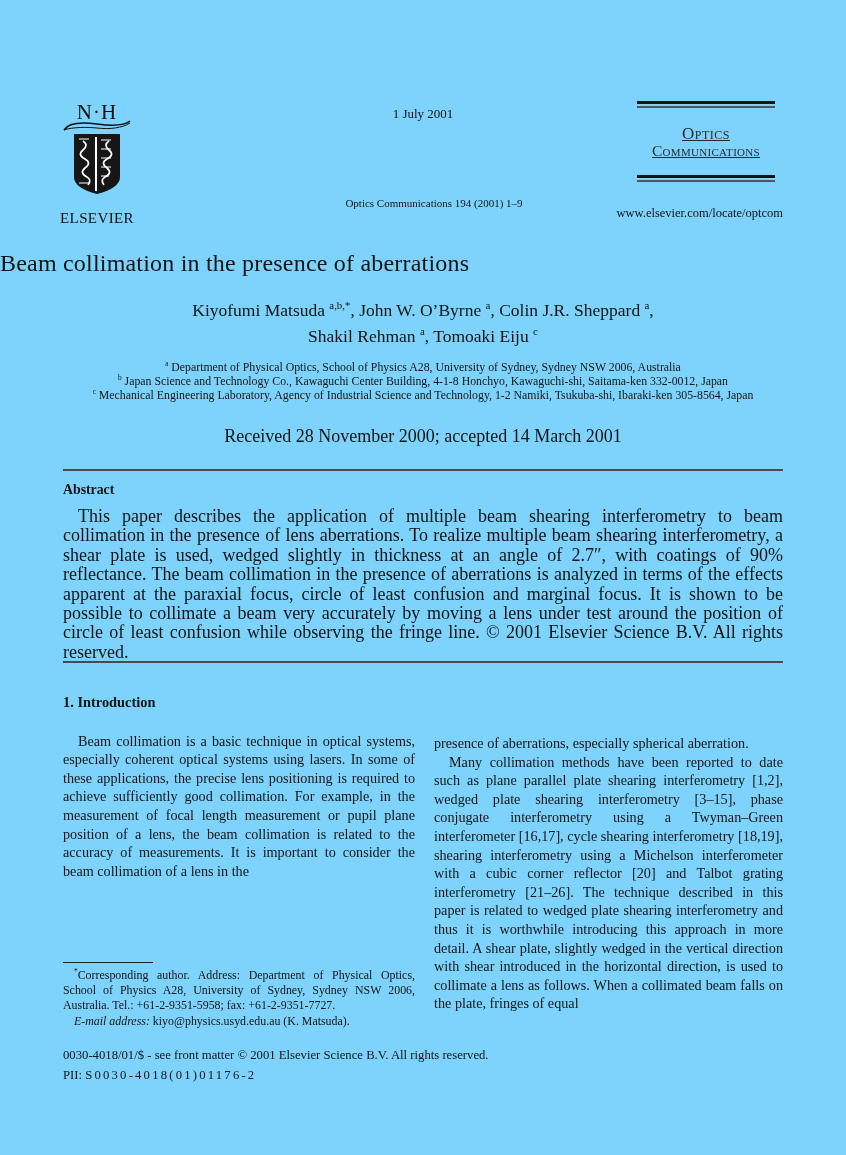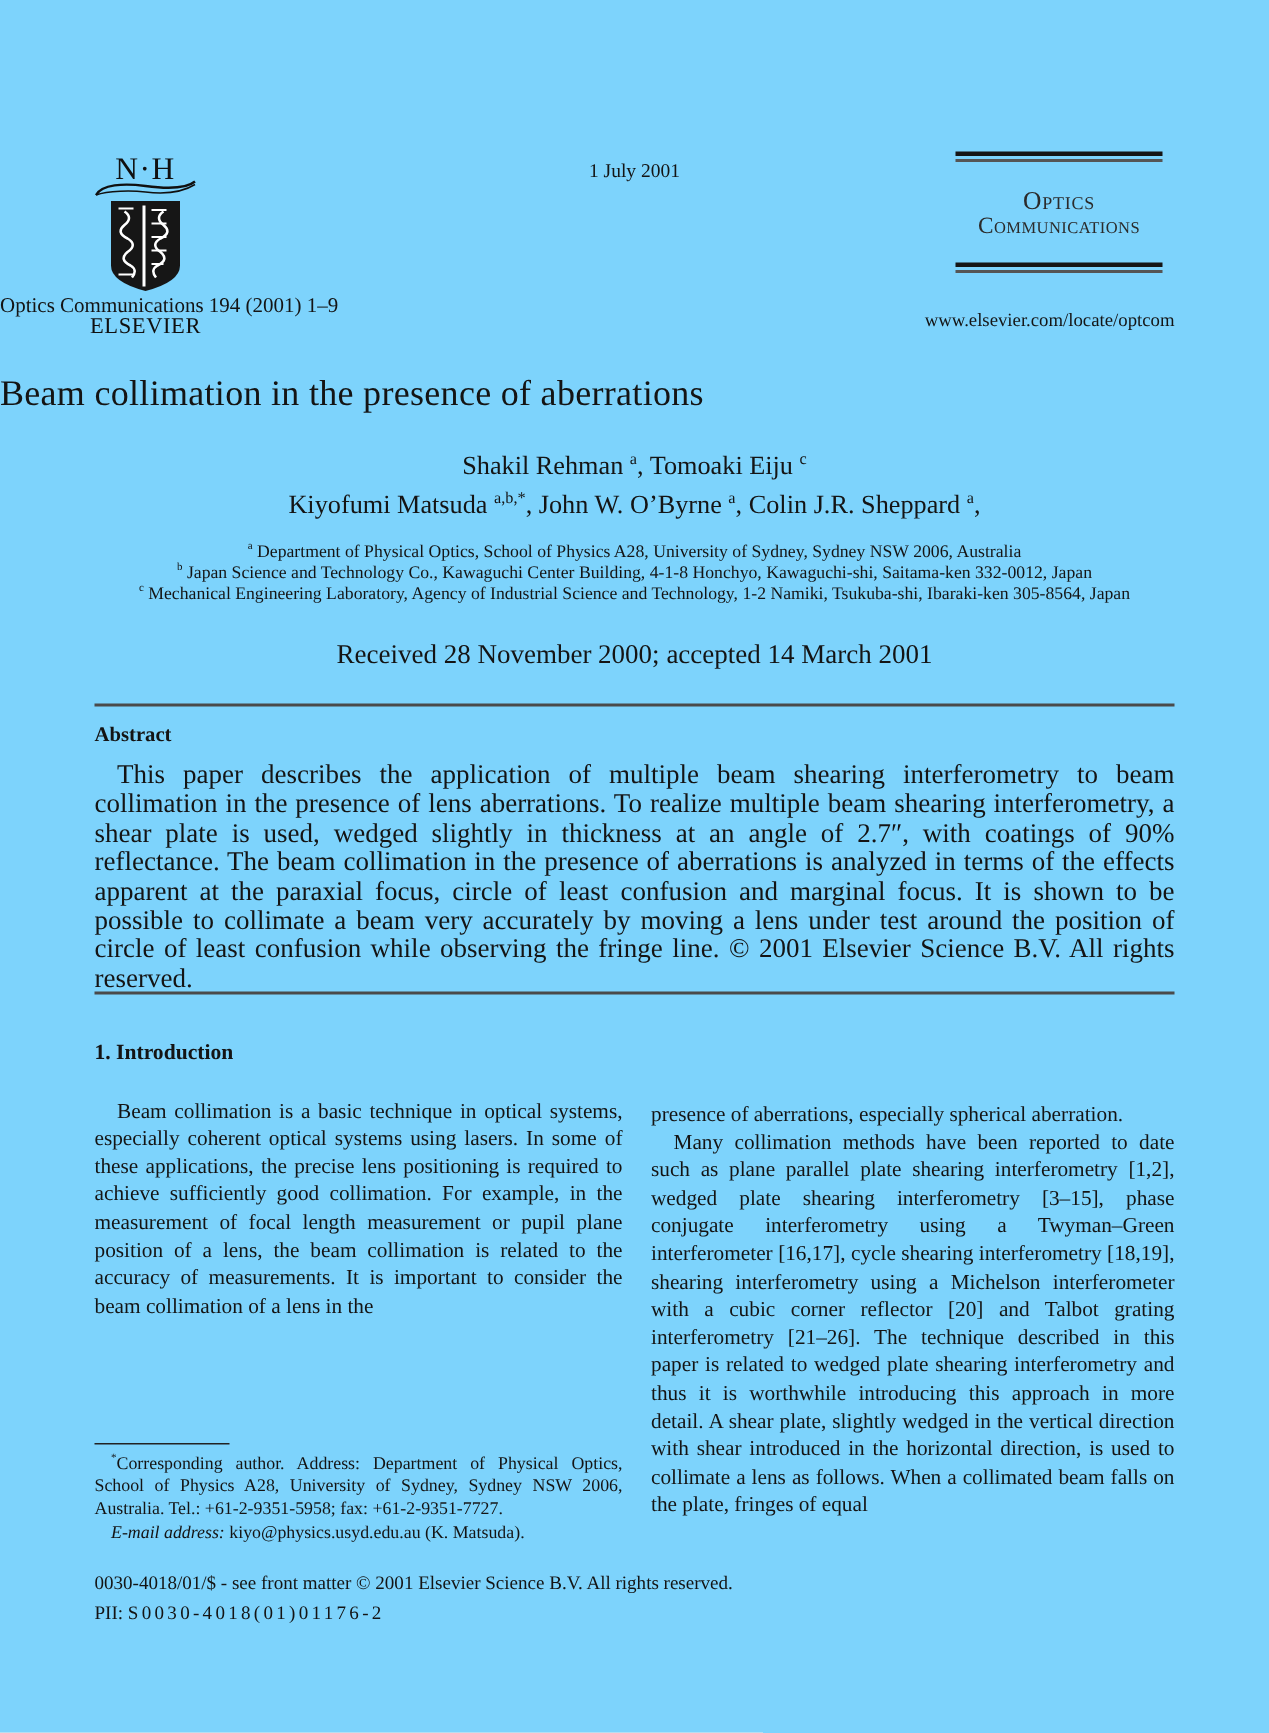--- a/index.html
+++ b/index.html
@@ -15,23 +15,23 @@
   sup { font-size: 0.62em; line-height: 0; }
 
   
   .logo { position:absolute; left:60px; top:102px; width:74px; text-align:center; }
   .logo .nh { font-size:21px; letter-spacing:1px; color:#101010; line-height:20px; }
   .logo .swash { display:block; margin:-2px auto 0; }
   .logo .shield { display:block; margin:0 auto; }
   .logo .publisher { font-size:15px; letter-spacing:0.4px; margin-top:15px; color:#101010; }
 
   .pub-date { position:absolute; left:0; top:106px; width:846px; text-align:center; font-size:13px; }
-  .citation { position:absolute; left:0; top:197px; width:780px; font-size:14px; }
+  .citation { position:absolute; left:0; top:197px; width:780px; text-align:center; font-size:11px;padding-left:44px; }
 
-  .jblock { position:absolute; left:637px; top:101px; width:138px; text-align:center; color:#2b2b2b; }
+  .jblock { position:absolute; left:637px; top:101px; width:138px; text-align:center; color:#2b2b2b;text-decoration:underline; }
   .drule { height:7px; border-top:3px solid #151515; border-bottom:2px solid #555; box-sizing:border-box; }
   .jname1 { margin-top:17px; font-variant: small-caps; font-size:17px; line-height:17px; letter-spacing:0.5px; }
   .jname2 { font-variant: small-caps; font-size:15.5px; line-height:18px; letter-spacing:0.3px; margin-bottom:15px; }
   .site-url { position:absolute; right:63px; top:206px; font-size:12.5px; }
 
   
   .title { position:absolute; left:0; top:250px; width:846px; text-align:left;
            font-size:24px; font-weight:normal; margin:0; letter-spacing:0.2px; }
   .authors { position:absolute; left:0; top:297px; width:846px; text-align:center;
              font-size:17.5px; line-height:26px; }
@@ -96,22 +96,22 @@
   <div class="jblock">
     <div class="drule"></div>
     <div class="jname1">Optics</div>
     <div class="jname2">Communications</div>
     <div class="drule"></div>
   </div>
   <div class="site-url">www.elsevier.com/locate/optcom</div>
 
   <h1 class="title">Beam collimation in the presence of aberrations</h1>
   <div class="authors">
+    <div id="authors-line1">Kiyofumi Matsuda <sup>a,b,*</sup>, John W. O’Byrne <sup>a</sup>, Colin J.R. Sheppard <sup>a</sup>,</div>
     <div id="authors-line2">Shakil Rehman <sup>a</sup>, Tomoaki Eiju <sup>c</sup></div>
-    <div id="authors-line1">Kiyofumi Matsuda <sup>a,b,*</sup>, John W. O’Byrne <sup>a</sup>, Colin J.R. Sheppard <sup>a</sup>,</div>
   </div>
   <div class="affils" id="affils">
       <div><sup>a</sup> Department of Physical Optics, School of Physics A28, University of Sydney, Sydney NSW 2006, Australia</div>
       <div><sup>b</sup> Japan Science and Technology Co., Kawaguchi Center Building, 4-1-8 Honchyo, Kawaguchi-shi, Saitama-ken 332-0012, Japan</div>
       <div><sup>c</sup> Mechanical Engineering Laboratory, Agency of Industrial Science and Technology, 1-2 Namiki, Tsukuba-shi, Ibaraki-ken 305-8564, Japan</div>
     </div>
   <div class="received">Received 28 November 2000; accepted 14 March 2001</div>
 
   <div class="rule rule-abs"></div>
   <div class="abs-head">Abstract</div>

